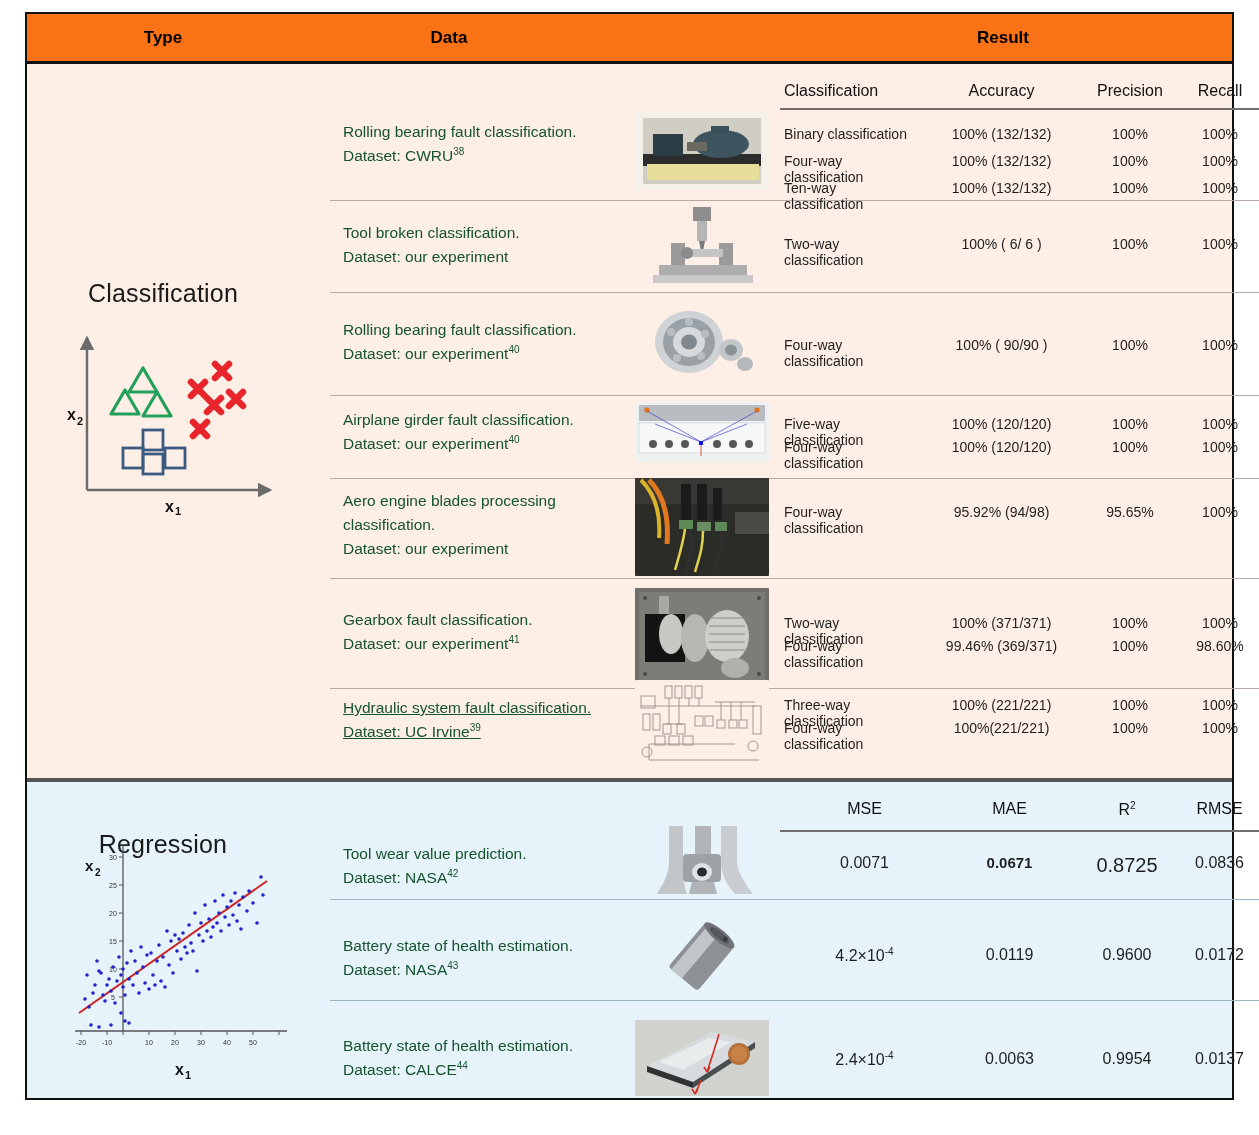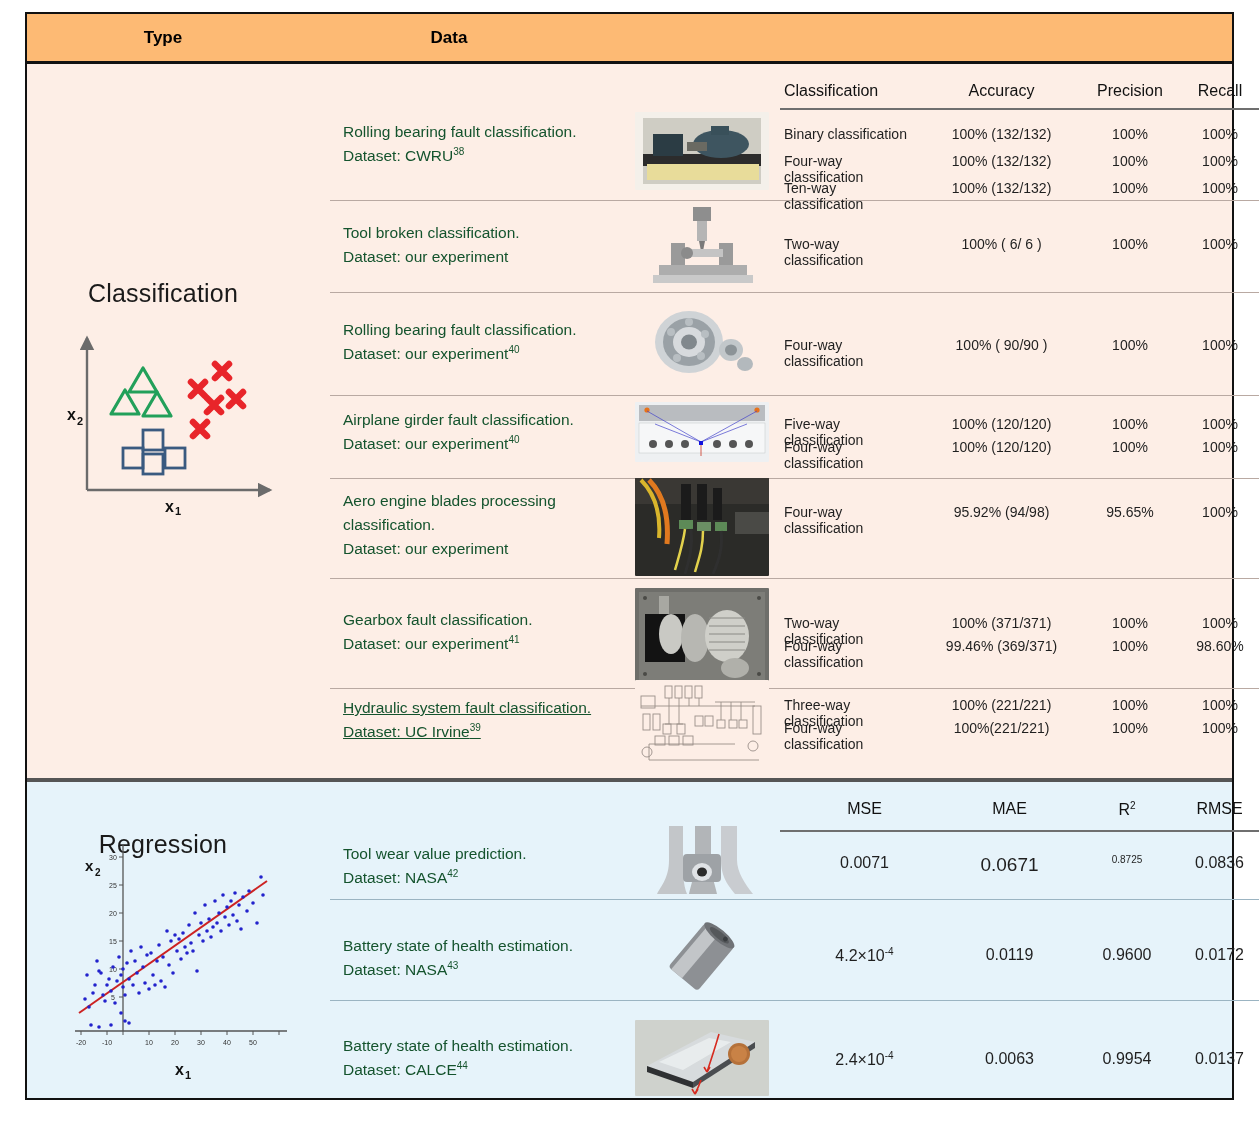--- a/index.html
+++ b/index.html
@@ -2,21 +2,21 @@
 <html><head>
 <meta charset="utf-8">
 <style>
   html,body{margin:0;padding:0;background:#ffffff;}
   body{font-family:"Liberation Sans","DejaVu Sans",sans-serif;color:#1a1a1a;}
   #page{position:relative;width:1259px;height:1135px;background:#fff;overflow:hidden;}
 
   .frame{position:absolute;left:25px;top:12px;width:1209px;height:1088px;border:2px solid #111;box-sizing:border-box;}
 
   
-  .hdr{position:absolute;left:27px;top:14px;width:1205px;height:47px;background:#fdba74;}
+  .hdr{position:absolute;left:27px;top:14px;width:1205px;height:47px;background:#f97316;}
   .hdr .cell{position:absolute;top:0;height:47px;display:flex;align-items:center;justify-content:center;
              font-weight:bold;font-size:17px;color:#000;}
   .hdr-type{left:0;width:272px;}
   .hdr-data{left:272px;width:300px;}
   .hdr-plat{left:572px;width:175px;}
   .hdr-res{left:747px;width:458px;}
   .hdr-rule{position:absolute;left:27px;top:61px;width:1205px;height:3px;background:#111;}
 
   
   .band{position:absolute;left:27px;width:1205px;}
@@ -67,20 +67,21 @@
 </head>
 <body>
 
 <div id="page">
 
   <div class="frame"></div>
 
   <div class="hdr">
     <div class="cell hdr-type">Type</div>
     <div class="cell hdr-data">Data</div>
+    <div class="cell hdr-res">Result</div>
   </div>
   <div class="hdr-rule"></div>
 
   <div class="band band-cls">
 
     <div class="typecol">
       <div class="ttl cls-ttl">Classification</div>
     </div>
 
     <svg class="clsfig" viewBox="0 0 215 185">
@@ -515,22 +516,22 @@
         <rect width="134" height="72" fill="#e6f3fa"></rect>
         <path d="M34,0 L34,34 C34,52 26,60 22,68 L52,68 C48,58 48,46 48,34 L48,0 z" fill="#c3c6c9"></path>
         <path d="M60,0 L60,34 C60,50 56,58 54,68 L82,68 C80,58 76,50 76,34 L76,0 z" fill="#b2b5b8"></path>
         <path d="M86,0 L86,34 C86,52 94,60 100,68 L118,68 C110,58 102,46 102,34 L102,0 z" fill="#c9ccd0"></path>
         <rect x="48" y="28" width="38" height="28" rx="4" fill="#9ea2a6"></rect>
         <ellipse cx="67" cy="46" rx="10" ry="9" fill="#dfe2e5"></ellipse>
         <ellipse cx="67" cy="46" rx="5" ry="4.5" fill="#2b2b2b"></ellipse>
       </svg>
     </div>
     <div class="rcol m-mse" style="top:72px;font-size:16px;">0.0071</div>
-    <div class="rcol m-mae" style="top:72px;font-size:19px;">0.0671</div>
-    <div class="rcol m-r2" style="top:72px;font-size:10px;">0.8725</div>
+    <div class="rcol m-mae" style="top:72px;font-size:15px;font-weight:bold;">0.0671</div>
+    <div class="rcol m-r2" style="top:72px;font-size:20px;">0.8725</div>
     <div class="rcol m-rmse" style="top:72px;font-size:16px;">0.0836</div>
 
     <div class="data-cell" style="top:152px;">
       <span>Battery state of health estimation.</span><br>
       <span>Dataset: NASA</span><sup>43</sup>
     </div>
     <div class="plat" style="top:132px;height:84px;">
       <svg class="ph" viewBox="0 0 134 84" preserveAspectRatio="none">
         <rect width="134" height="84" fill="#e6f3fa"></rect>
         <g transform="rotate(40 67 42)">

